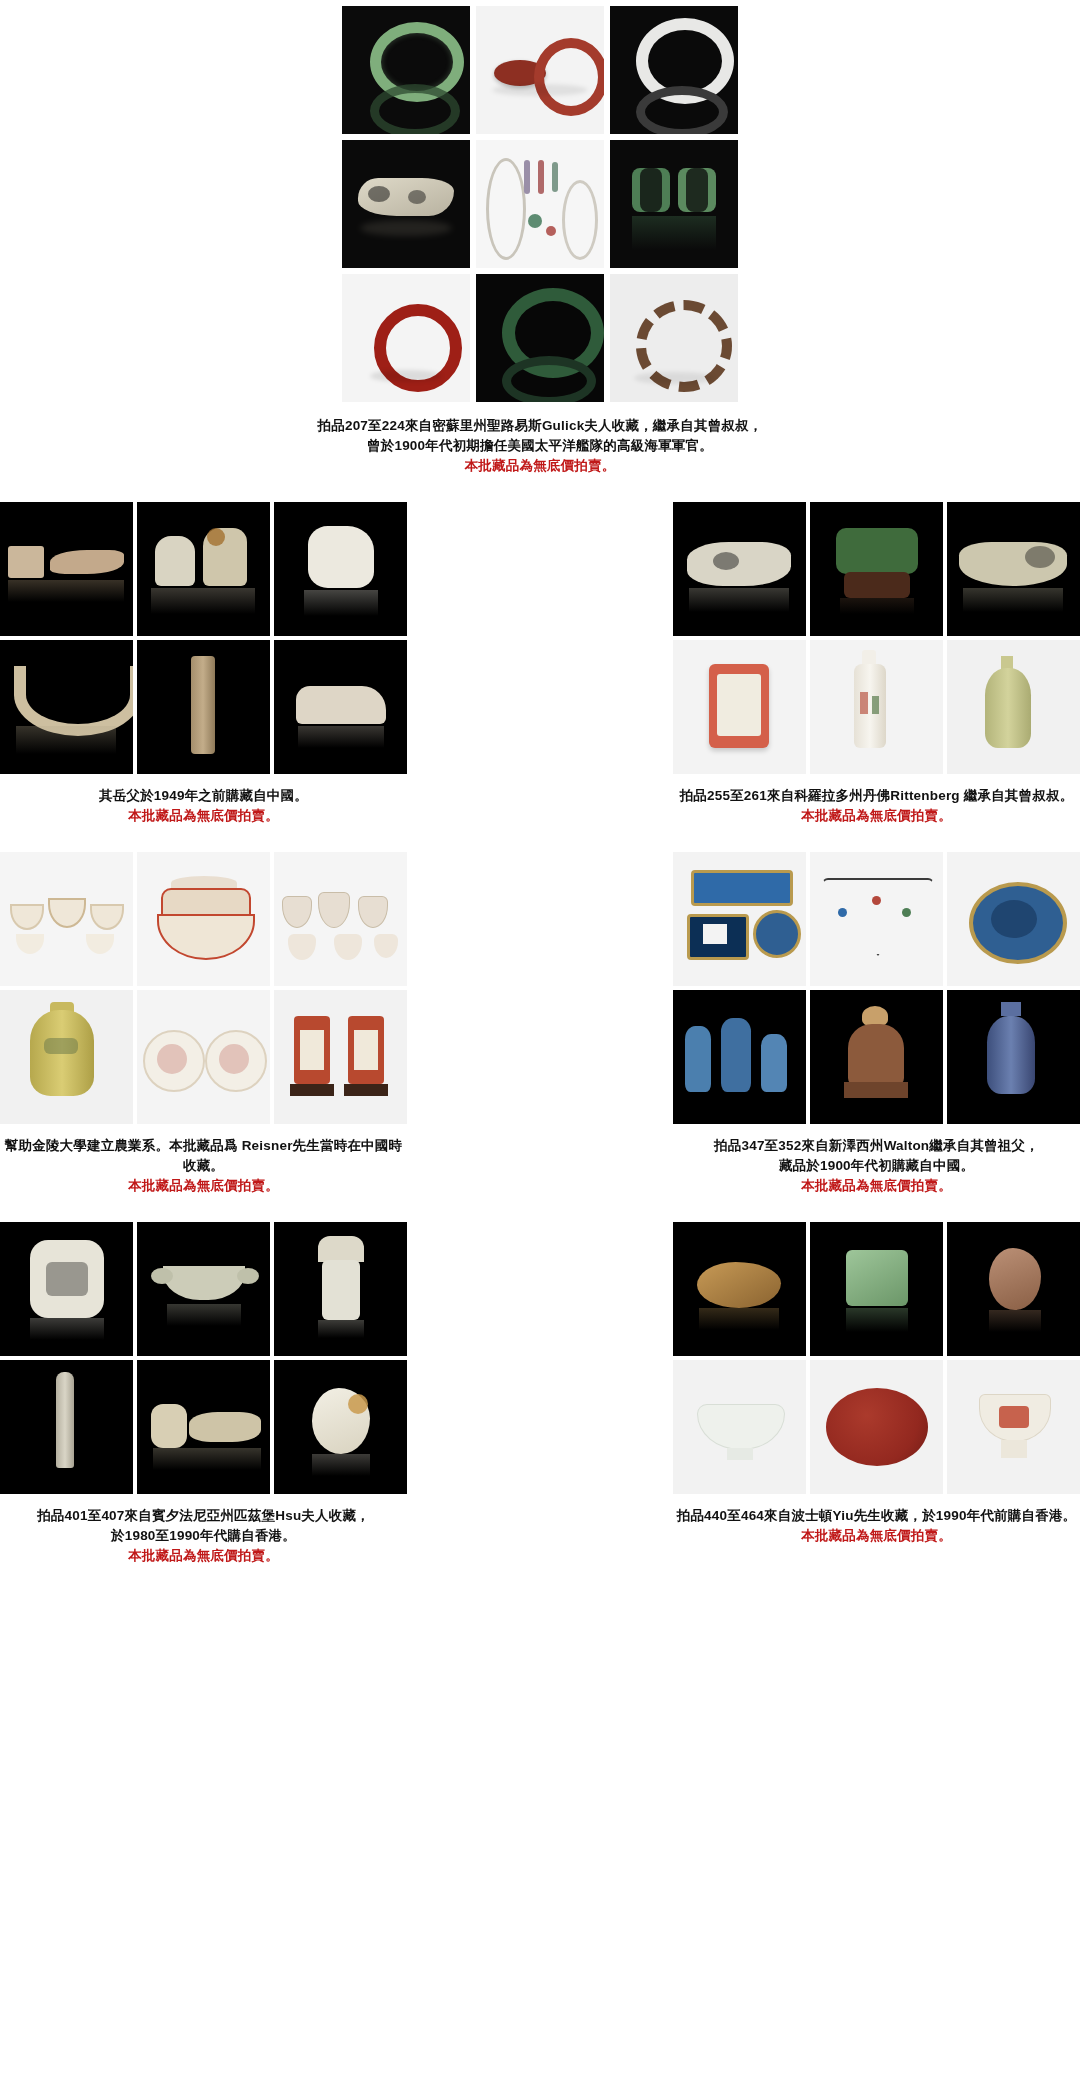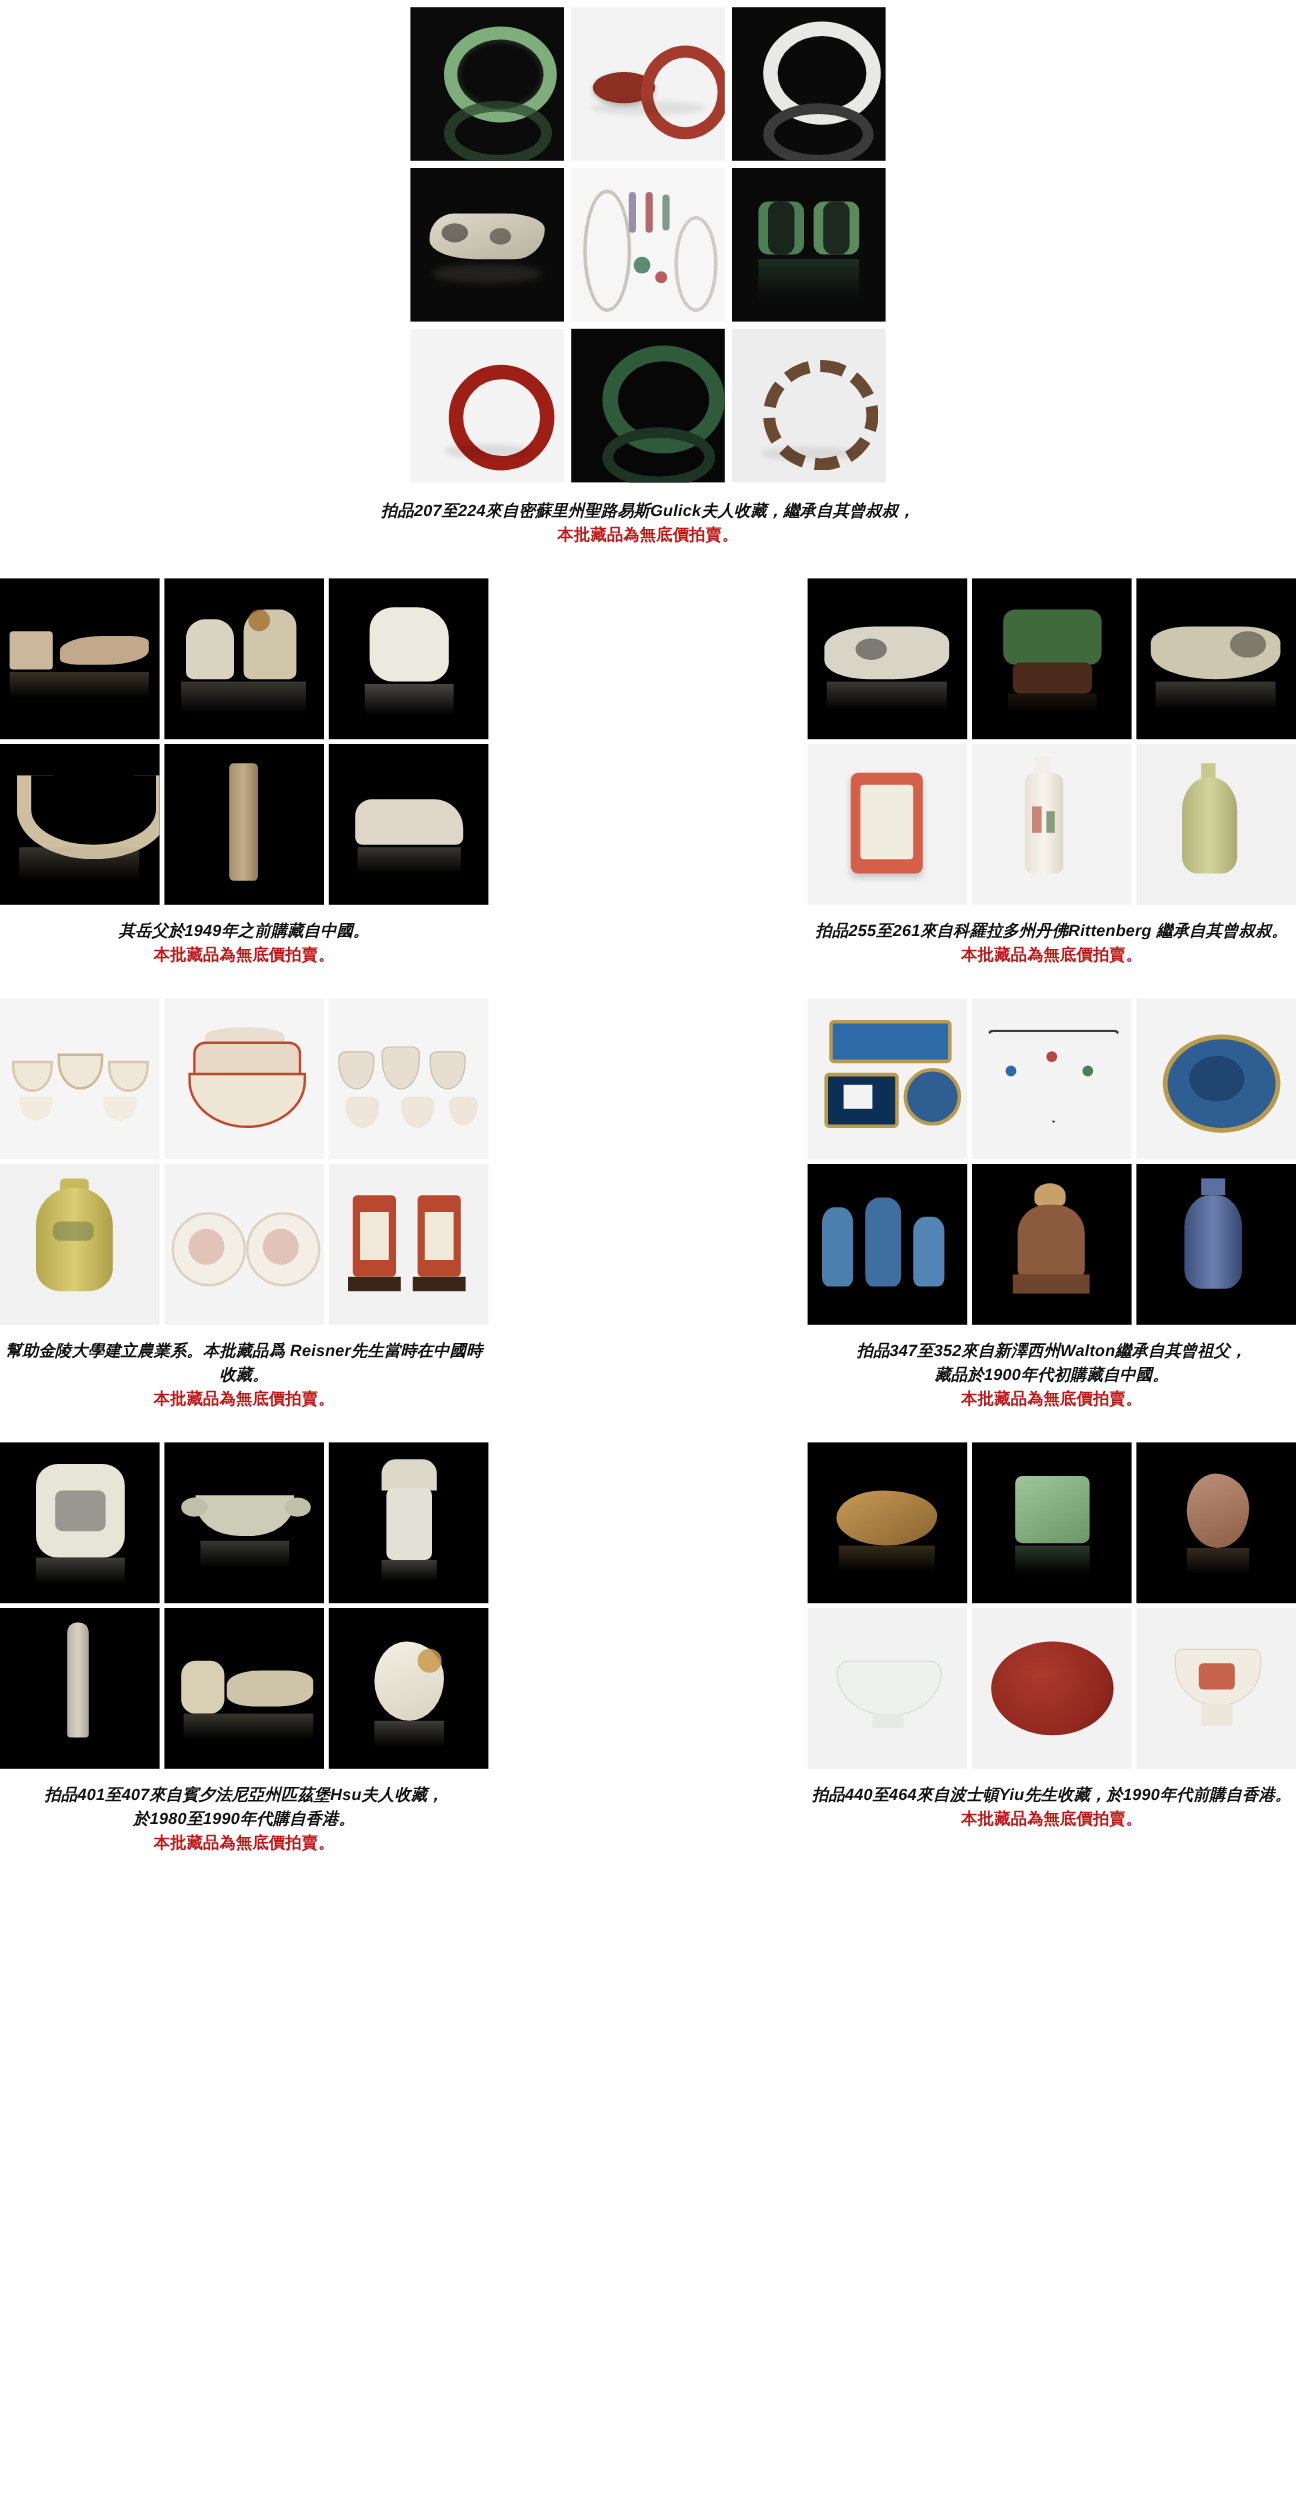--- a/index.html
+++ b/index.html
@@ -20,21 +20,21 @@
   
   .caption{
     text-align:center;
     font-size:13.5px;
     line-height:20px;
     color:#111;
     font-weight:700;
     letter-spacing:0.2px;
   }
   .caption .red{color:#c01818;display:block;}
-  .caption .line{display:block;font-style:italic;}
+  .caption .line{display:block;}
 
   
   .sec1{padding-top:6px;}
   .sec1 .grid{
     grid-template-columns:repeat(3,128px);
     justify-content:center;
     gap:6px;
   }
   .sec1 .cell{height:128px;}
   .sec1-cap{margin:14px 0 0 0;}
@@ -116,20 +116,21 @@
 
       <div class="cell grey" style="background:#ededed">
         <div class="ring" style="left:26px;top:26px;width:76px;height:72px;border:10px dashed #6b4a33;"></div>
         <div class="obj" style="left:24px;top:98px;width:80px;height:12px;border-radius:50%;background:rgba(0,0,0,.08);filter:blur(2px);"></div>
       </div>
 
     </div>
 
     <div class="caption sec1-cap">
       <span class="line">拍品207至224來自密蘇里州聖路易斯Gulick夫人收藏，繼承自其曾叔叔，</span>
+      <span class="line">曾於1900年代初期擔任美國太平洋艦隊的高級海軍軍官。</span>
       <span class="red">本批藏品為無底價拍賣。</span>
     </div>
   </div>
 
   <div class="sec-wrap">
     <div class="twocol">
 
       <div class="col">
         <div class="grid">
 

